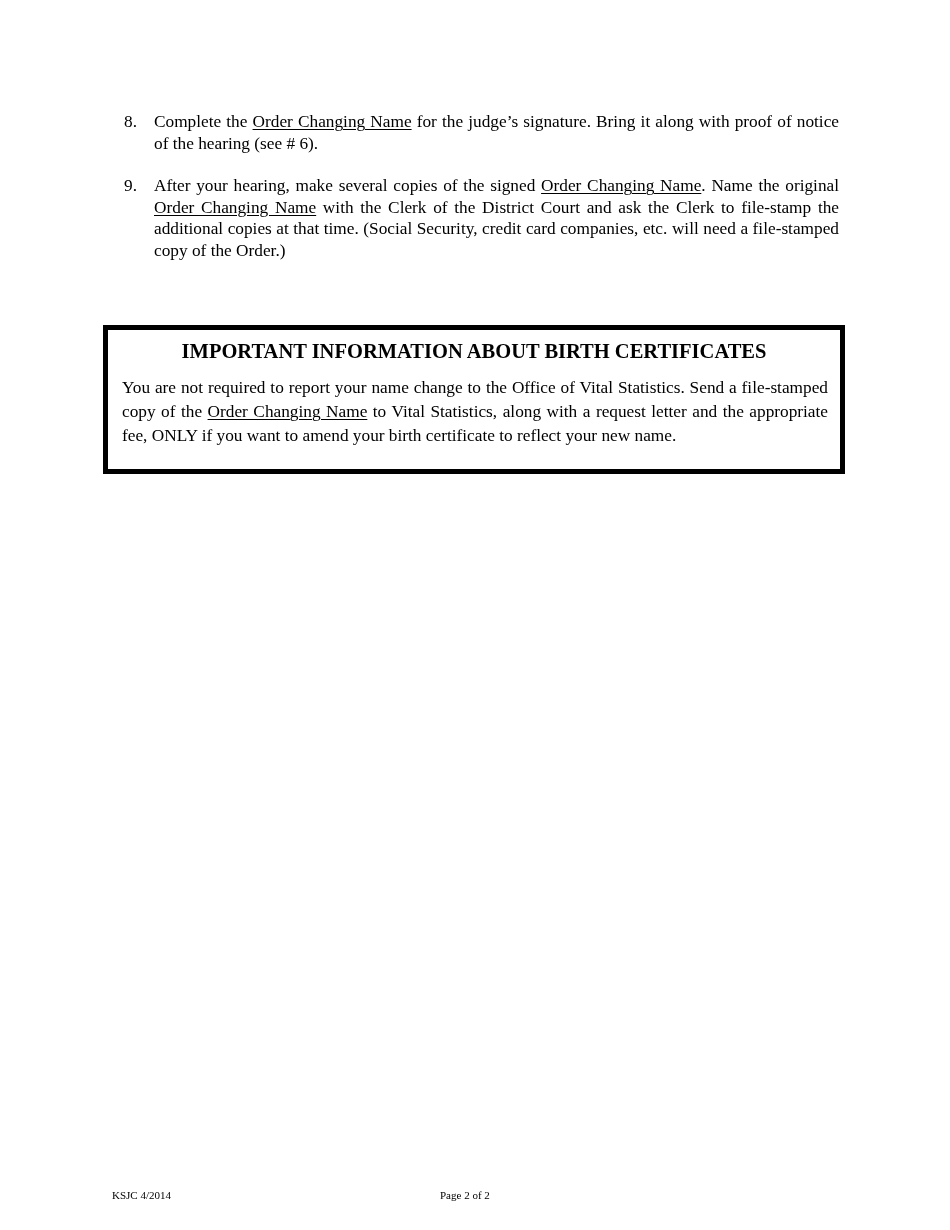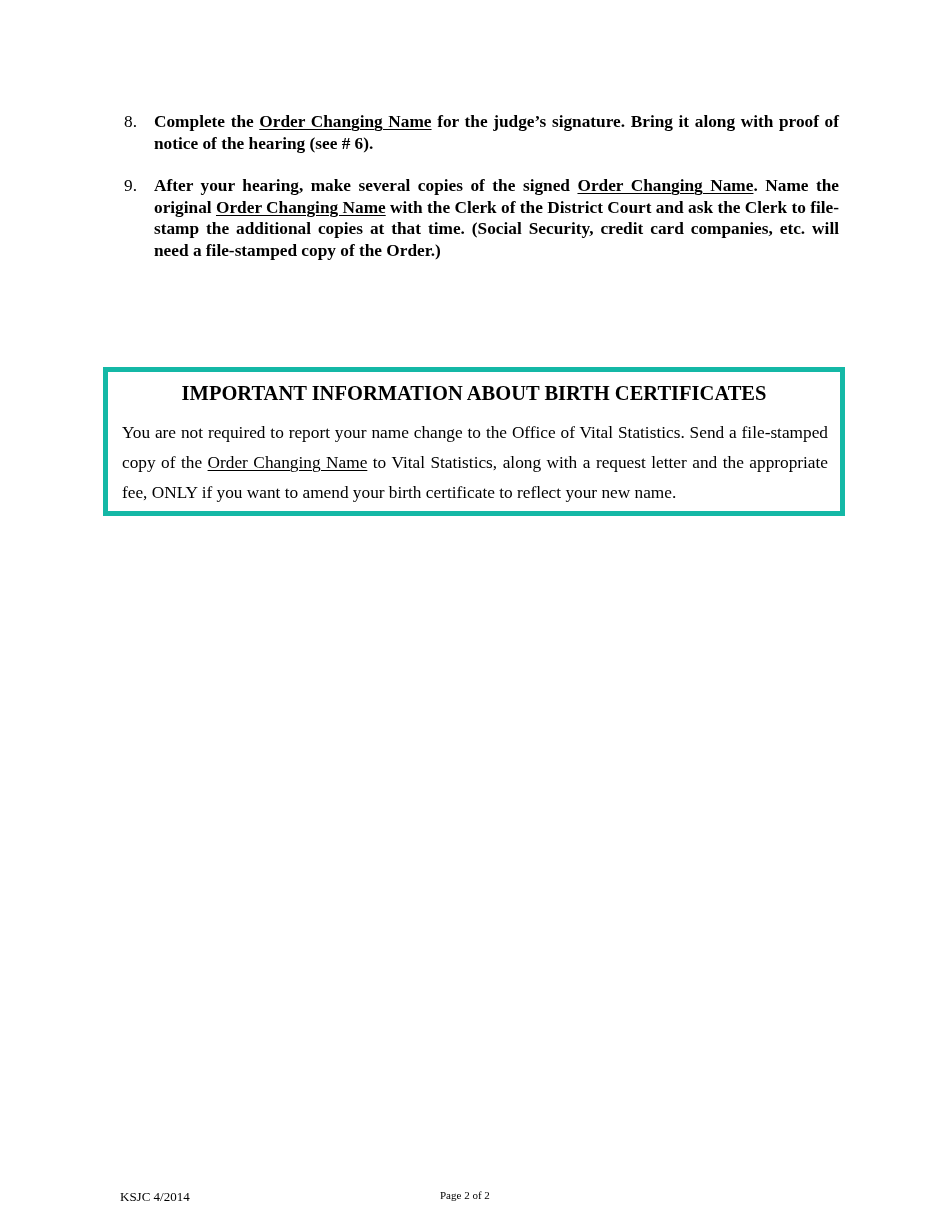--- a/index.html
+++ b/index.html
@@ -4,34 +4,34 @@
   <style>
     html, body { margin: 0; padding: 0; background: #ffffff; }
     body {
       width: 950px; height: 1230px; position: relative; overflow: hidden;
       font-family: "Liberation Serif", serif; color: #000; font-size: 17.3px;
     }
     .list { position: absolute; left: 124px; top: 111px; width: 715px; }
     .item { display: flex; line-height: 21.5px; text-align: justify; }
     .item + .item { margin-top: 21px; }
     .num { width: 30px; flex: none; }
-    .body { flex: 1; text-align: justify; font-weight: bold; }
+    .body { flex: 1; text-align: justify; }
     u { text-decoration: underline; text-underline-offset: 2px; text-decoration-thickness: 1px; }
     .box {
       position: absolute; left: 103px; top: 325px; width: 732px; height: 139px;
-      border: 5px solid #14b8a6; box-sizing: content-box; margin-top: 42px;
+      border: 5px solid #000000; box-sizing: content-box;
     }
     .box-title {
       text-align: center; font-weight: bold; font-size: 20.5px;
       margin-top: 10px; letter-spacing: 0;
     }
     .box-text {
-      margin: 13px 12px 0 14px; line-height: 30px; text-align: justify;
+      margin: 13px 12px 0 14px; line-height: 24px; text-align: justify;
     }
-    .footer-left { position: absolute; left: 120px; top: 1189px; font-size: 13px; }
+    .footer-left { position: absolute; left: 112px; top: 1189px; font-size: 11px; }
     .footer-center { position: absolute; left: 440px; top: 1189px; font-size: 11px; }
   </style>
 </head>
 <body>
 
 <div class="list">
   <div class="item">
     <span class="num">8.</span>
     <span class="body">
       <span>Complete the </span><u>Order Changing Name</u><span> for the judge’s signature. Bring it along with proof of notice of the hearing (see # 6).</span>

